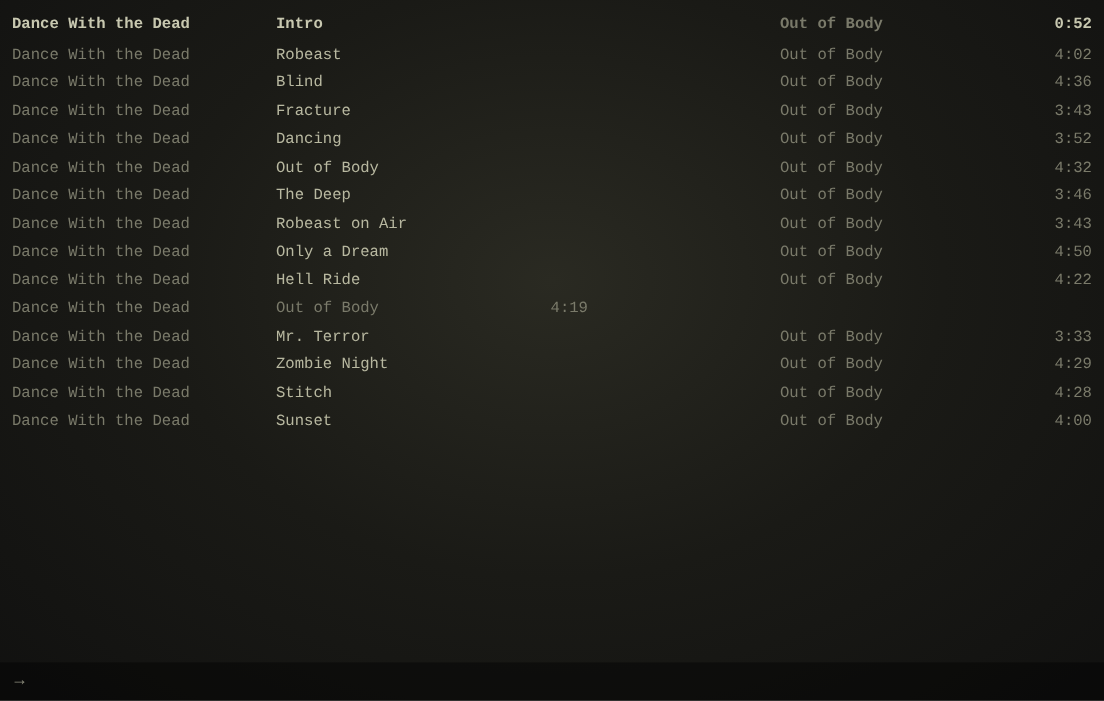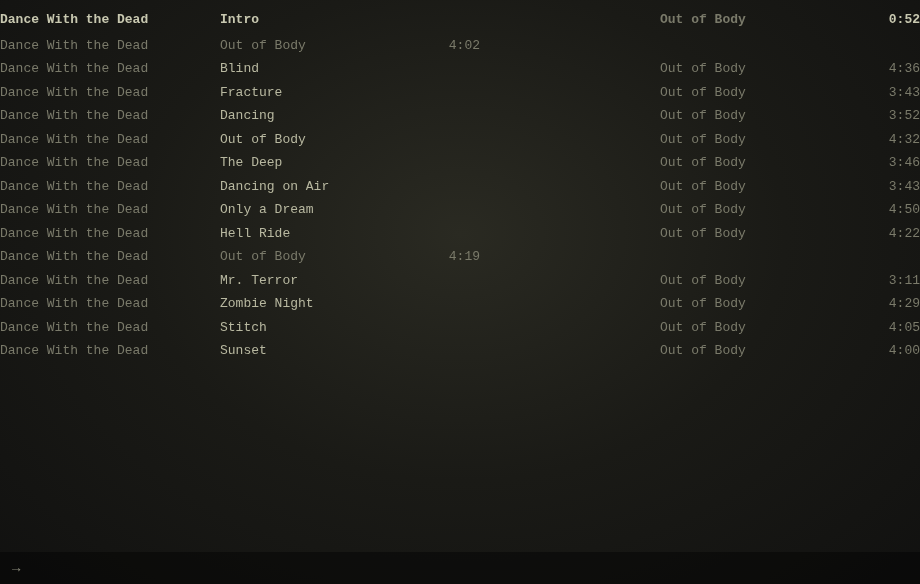--- a/index.html
+++ b/index.html
@@ -13,21 +13,21 @@
       overflow: hidden;
       position: relative;
     }
     .track-list {
       padding: 8px 0;
       width: 100%;
     }
     .track-row {
       display: flex;
       align-items: center;
-      padding: 2px 0;
+      padding: 2px 10px;
       cursor: pointer;
       line-height: 1.5;
     }
     .track-row.header {
       color: #c8c8b0;
       font-weight: bold;
       padding-bottom: 4px;
     }
     .col-artist {
       width: 220px;
@@ -81,20 +81,21 @@
 <div class="track-list">
 
   <div class="track-row header">
     <div class="col-artist">Dance With the Dead</div>
     <div class="col-title">Intro</div>
     <div class="col-album">Out of Body</div>
     <div class="col-duration">0:52</div>
   </div>
 <div class="track-row">
       <div class="col-artist">Dance With the Dead</div>
+      <div class="col-title">Robeast</div>
       <div class="col-album">Out of Body</div>
       <div class="col-duration">4:02</div>
     </div>
     <div class="track-row">
       <div class="col-artist">Dance With the Dead</div>
       <div class="col-title">Blind</div>
       <div class="col-album">Out of Body</div>
       <div class="col-duration">4:36</div>
     </div>
     <div class="track-row">
@@ -116,21 +117,21 @@
       <div class="col-duration">4:32</div>
     </div>
     <div class="track-row">
       <div class="col-artist">Dance With the Dead</div>
       <div class="col-title">The Deep</div>
       <div class="col-album">Out of Body</div>
       <div class="col-duration">3:46</div>
     </div>
     <div class="track-row">
       <div class="col-artist">Dance With the Dead</div>
-      <div class="col-title">Dancing on Air</div>
+      <div class="col-title">Robeast on Air</div>
       <div class="col-album">Out of Body</div>
       <div class="col-duration">3:43</div>
     </div>
     <div class="track-row">
       <div class="col-artist">Dance With the Dead</div>
       <div class="col-title">Only a Dream</div>
       <div class="col-album">Out of Body</div>
       <div class="col-duration">4:50</div>
     </div>
     <div class="track-row">
@@ -141,33 +142,33 @@
     </div>
     <div class="track-row">
       <div class="col-artist">Dance With the Dead</div>
       <div class="col-album">Out of Body</div>
       <div class="col-duration">4:19</div>
     </div>
     <div class="track-row">
       <div class="col-artist">Dance With the Dead</div>
       <div class="col-title">Mr. Terror</div>
       <div class="col-album">Out of Body</div>
-      <div class="col-duration">3:11</div>
+      <div class="col-duration">3:33</div>
     </div>
     <div class="track-row">
       <div class="col-artist">Dance With the Dead</div>
       <div class="col-title">Zombie Night</div>
       <div class="col-album">Out of Body</div>
       <div class="col-duration">4:29</div>
     </div>
     <div class="track-row">
       <div class="col-artist">Dance With the Dead</div>
       <div class="col-title">Stitch</div>
       <div class="col-album">Out of Body</div>
-      <div class="col-duration">4:05</div>
+      <div class="col-duration">4:28</div>
     </div>
     <div class="track-row">
       <div class="col-artist">Dance With the Dead</div>
       <div class="col-title">Sunset</div>
       <div class="col-album">Out of Body</div>
       <div class="col-duration">4:00</div>
     </div>
   </div>
 
 <div class="bottom-bar">

